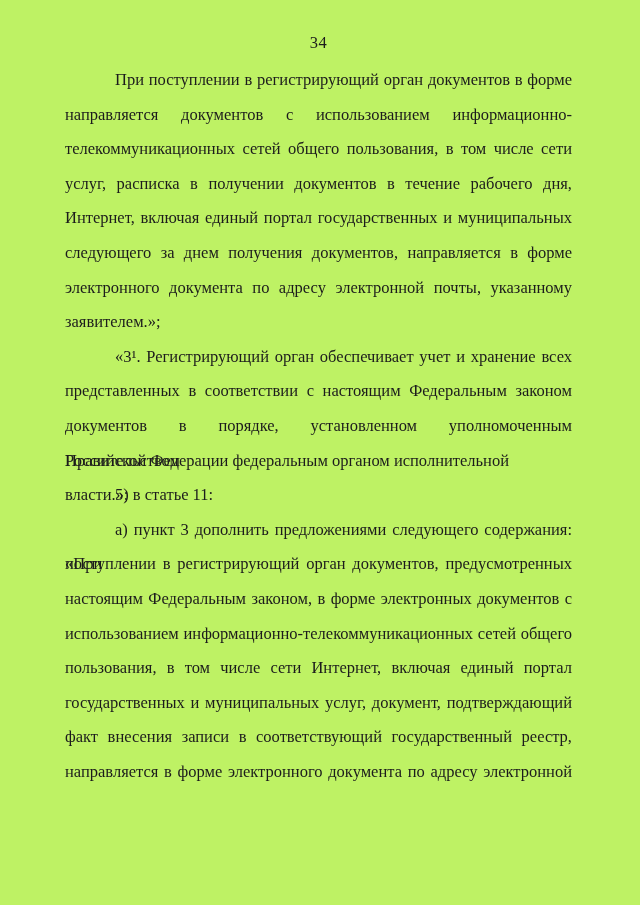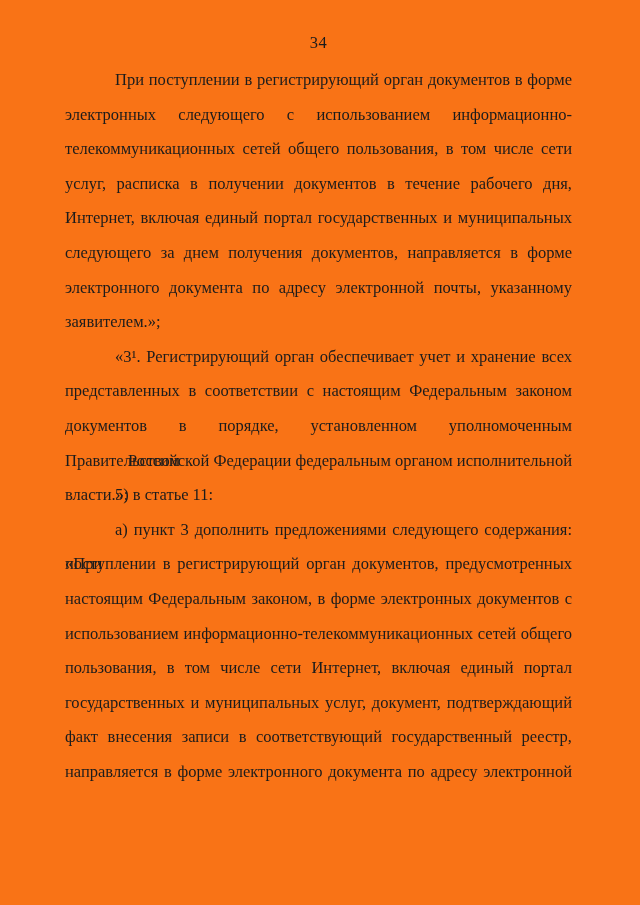--- a/index.html
+++ b/index.html
@@ -12,21 +12,21 @@
     height: 905px;
     font-family: "Liberation Serif", "DejaVu Serif", serif;
     color: #1c1c1c;
     overflow: hidden;
   }
   .page {
     box-sizing: border-box;
     width: 640px;
     height: 905px;
     padding: 33px 68px 0 65px;
-    background: #f97316;
+    background: #bef264;
   }
   .page-number {
     text-align: center;
     font-size: 16.5px;
     line-height: 20px;
     margin-bottom: 10px;
     letter-spacing: 0.5px;
   }
   .body-text {
     width: 507px;
@@ -36,32 +36,32 @@
     height: 34.6px;
     line-height: 34.6px;
     text-align: justify;
     text-align-last: justify;
     overflow: visible;
   }
   .line.indent {
     text-indent: 50px;
   }
   .line.end {
-    text-align: right;
+    text-align: left;
     text-align-last: left;
   }
 </style>
 </head>
 <body>
 
 <div class="page">
   <div class="page-number">34</div>
   <div class="body-text">
     <div class="line indent">При поступлении в регистрирующий орган документов в форме</div>
-    <div class="line">электронных следующего с использованием информационно-</div>
+    <div class="line">направляется документов с использованием информационно-</div>
     <div class="line">телекоммуникационных сетей общего пользования, в том числе сети</div>
     <div class="line">услуг, расписка в получении документов в течение рабочего дня,</div>
     <div class="line">Интернет, включая единый портал государственных и муниципальных</div>
     <div class="line">следующего за днем получения документов, направляется в форме</div>
     <div class="line">электронного документа по адресу электронной почты, указанному</div>
     <div class="line end">заявителем.»;</div>
     <div class="line indent">«3¹. Регистрирующий орган обеспечивает учет и хранение всех</div>
     <div class="line">представленных в соответствии с настоящим Федеральным законом</div>
     <div class="line">документов в порядке, установленном уполномоченным Правительством</div>
     <div class="line end">Российской Федерации федеральным органом исполнительной власти.»;</div>

